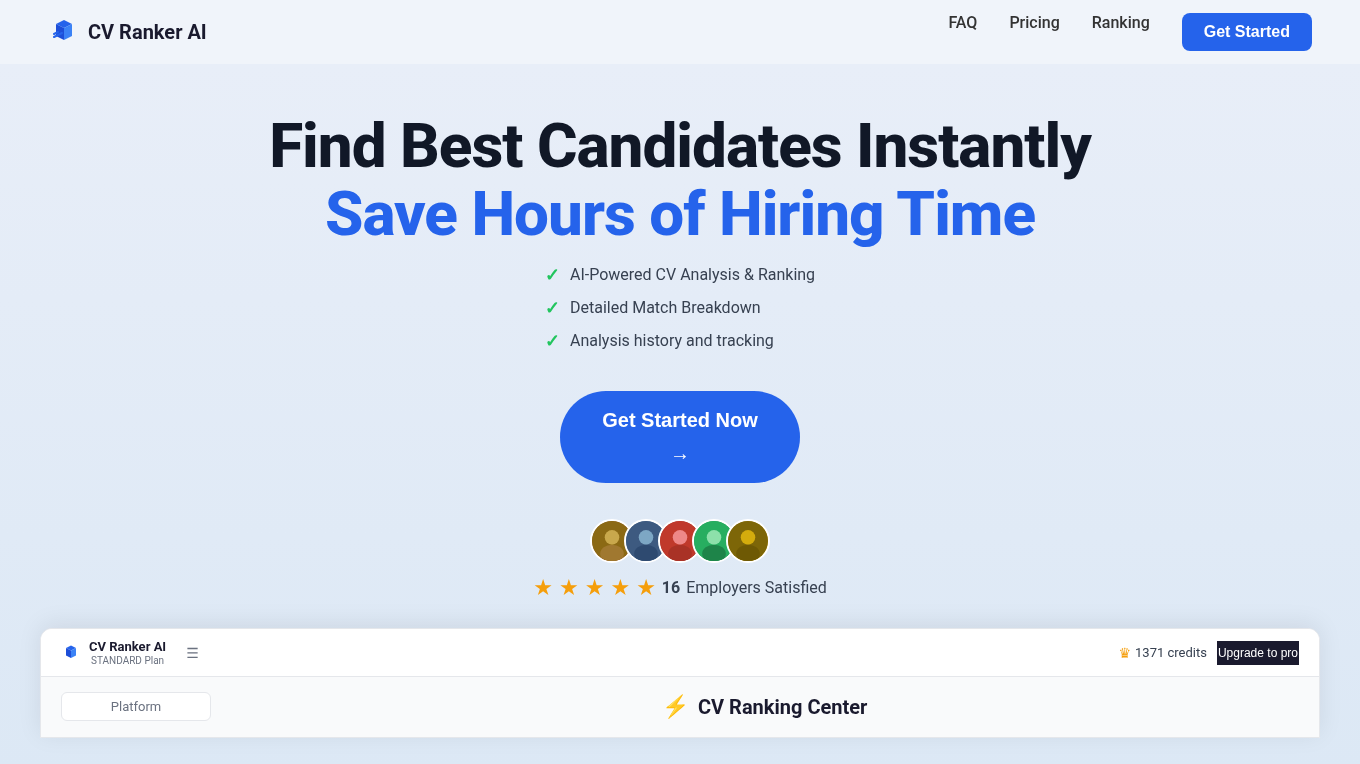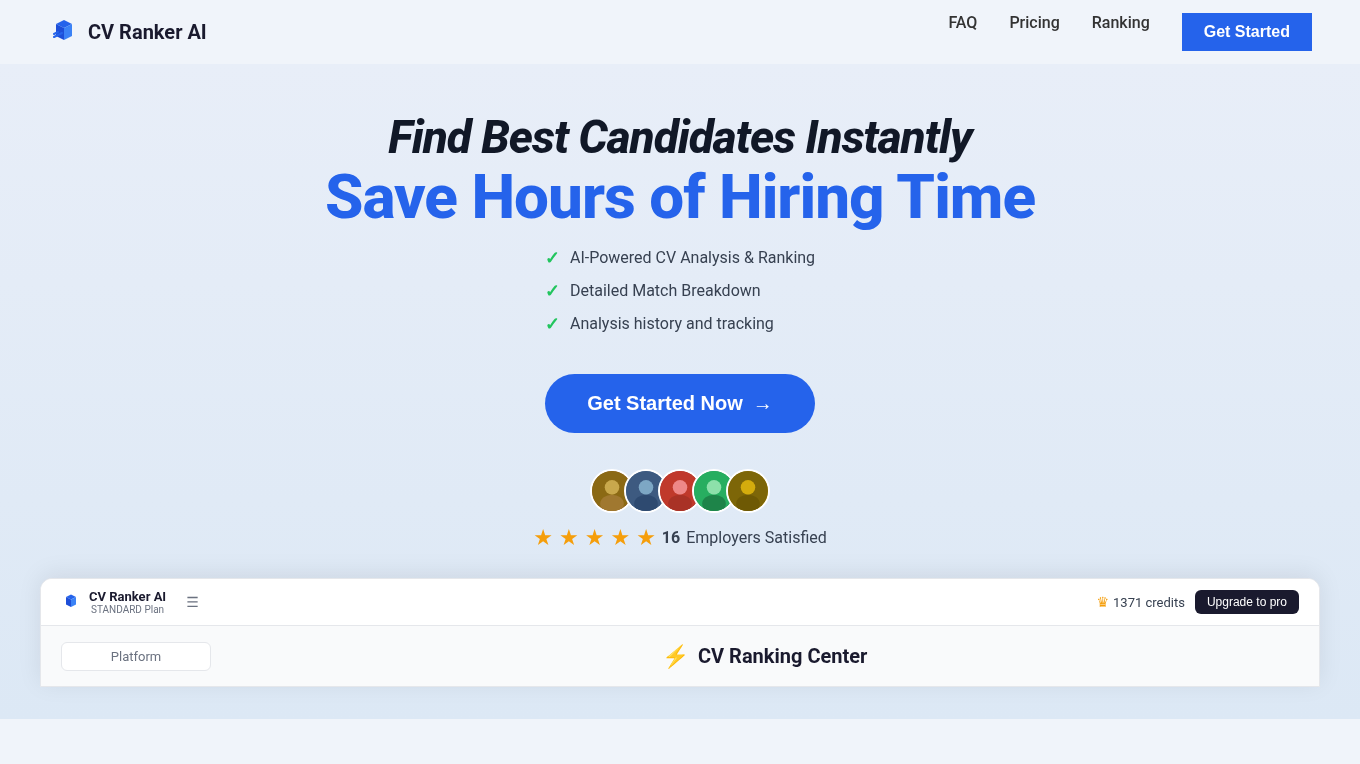--- a/index.html
+++ b/index.html
@@ -44,43 +44,42 @@
       font-size: 16px;
       color: #333;
       text-decoration: none;
       font-weight: 500;
       cursor: pointer;
     }
     .nav-cta {
       background: #2563eb;
       color: #fff;
       border: none;
-      border-radius: 0;
+      border-radius: 8px;
       padding: 10px 22px;
       font-size: 16px;
       font-weight: 600;
       cursor: pointer;
     }
 
     
     .hero {
       display: flex;
       flex-direction: column;
       align-items: center;
       text-align: center;
       padding: 48px 24px 32px;
       background: linear-gradient(180deg, #e8eef8 0%, #dce8f5 100%);
     }
     .hero-title-line1 {
-      font-size: 46px;
+      font-size: 62px;
       font-weight: 800;
       color: #111827;
       line-height: 1.1;
       letter-spacing: -1px;
-      font-style: italic;
     }
     .hero-title-line2 {
       font-size: 62px;
       font-weight: 800;
       color: #2563eb;
       line-height: 1.1;
       letter-spacing: -1px;
       margin-bottom: 16px;
     }
     .hero-subtitle {
@@ -116,20 +115,21 @@
       border: none;
       border-radius: 50px;
       padding: 18px 42px;
       font-size: 20px;
       font-weight: 600;
       cursor: pointer;
       display: flex;
       align-items: center;
       gap: 10px;
       margin-bottom: 36px;
+      flex-direction: column;
     }
     .hero-cta-btn .arrow {
       font-size: 20px;
     }
 
     
     .social-proof {
       display: flex;
       flex-direction: column;
       align-items: center;
@@ -218,22 +218,22 @@
       align-items: center;
       gap: 4px;
       font-size: 13px;
       color: #374151;
     }
     .crown-icon { color: #f59e0b; font-size: 14px; }
     .upgrade-btn {
       background: #1a1a2e;
       color: #fff;
       border: none;
-      border-radius: 6px;
-      padding: 5px 12px;
+      border-radius: 0;
+      padding: 5px 1px;
       font-size: 12px;
       font-weight: 500;
       cursor: pointer;
     }
     .app-preview-content {
       display: flex;
       height: 60px;
       background: #f9fafb;
       align-items: center;
       padding: 0 20px;

